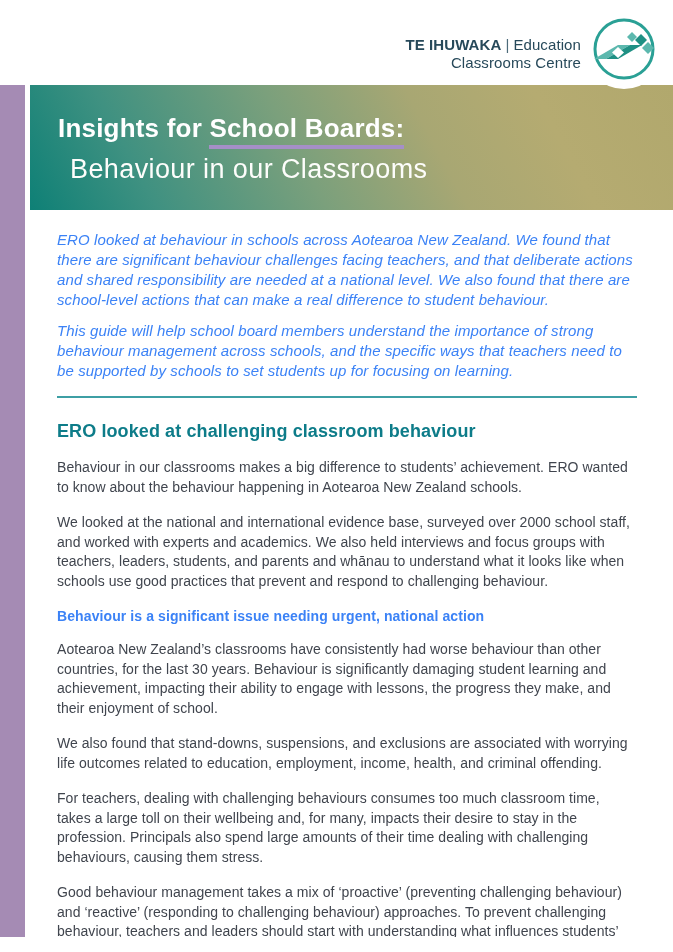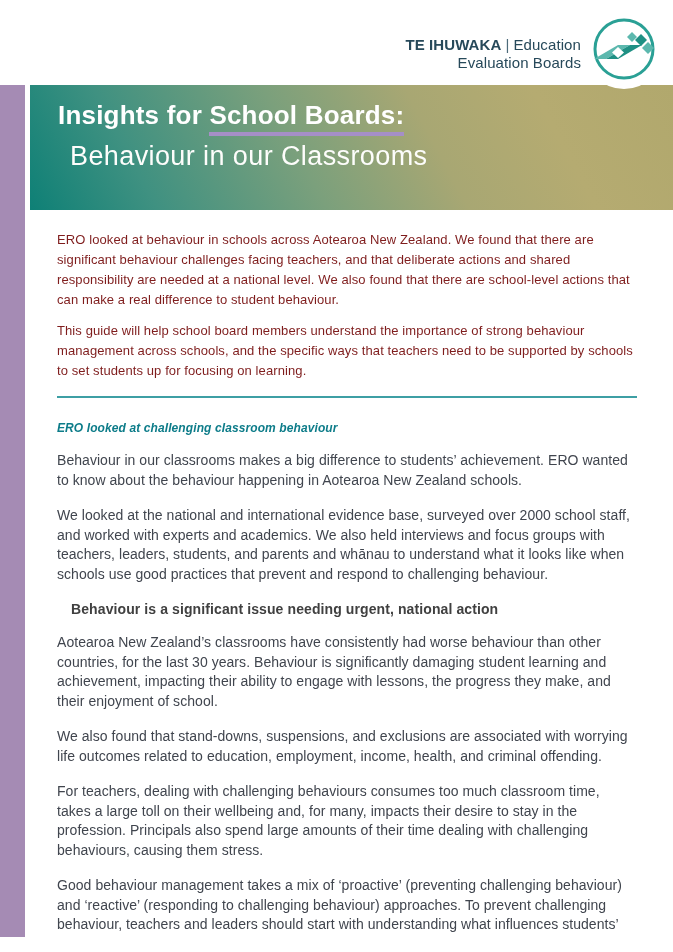--- a/index.html
+++ b/index.html
@@ -34,73 +34,74 @@
   .accent-stripe{
     position:absolute;left:0;top:85px;width:25px;height:867px;
     background:#a58bb4;
   }
   .banner{
     position:absolute;left:30px;top:85px;right:0;height:125px;
     background:linear-gradient(62deg,
       #0e8076 0%, #3f9181 18%, #7ba07c 42%, #a8a773 62%, #b5ab71 80%, #b1a86d 100%);
     z-index:1;
   }
-  .banner-inner{padding:15px 0 0 28px;}
+  .banner-inner{padding:28px 0 0 28px;}
   .banner-title{
     color:#ffffff;font-weight:700;font-size:26px;line-height:30px;
     letter-spacing:.2px;margin:0;
   }
   .banner-title .underlined{
     display:inline-block;
     border-bottom:4px solid #a58fc7;
     padding-bottom:2px;
   }
   .banner-subtitle{
     color:#fdfdfb;font-weight:400;font-size:27px;line-height:32px;
     letter-spacing:.4px;margin:4px 0 0 12px;
   }
 
   
   .content{
     position:absolute;left:0;top:210px;right:0;
     padding:20px 36px 0 57px;
   }
   p.intro{
-    color:#7f1d1d;
-    font-size:13px;line-height:20px;
+    color:#3b82f6;
+    font-size:15px;line-height:20px;
     margin:0 0 11px 0;
     letter-spacing:.1px;
+    font-style:italic;
   }
   .divider{
     border:none;border-top:2px solid #3d9fa4;
     margin:15px 0 0 0;
   }
   h2.section-h{
-    color:#0d7c89;font-size:12px;font-weight:700;
-    margin:23px 0 9px 0;letter-spacing:.1px;font-style:italic;
+    color:#0d7c89;font-size:18px;font-weight:700;
+    margin:23px 0 9px 0;letter-spacing:.1px;
   }
   h3.sub-h{
-    color:#404040;font-size:14px;font-weight:700;
-    margin:17px 0 8px 14px;letter-spacing:.1px;
+    color:#3b82f6;font-size:14px;font-weight:700;
+    margin:17px 0 8px 0;letter-spacing:.1px;
   }
   p.body{
     color:#40454e;
     font-size:14px;line-height:19.5px;
     margin:16px 0 10px 0;
     letter-spacing:.05px;
   }
 </style>
 </head>
 <body>
 
 <div id="page">
 
   <div class="brand">
     <div><span class="bold">TE IHUWAKA</span><span class="sep">|</span><span>Education</span></div>
-    <div>Evaluation Boards</div>
+    <div>Classrooms Centre</div>
   </div>
 
   <div class="logo-halo">
     <svg width="64" height="64" viewBox="0 0 64 64" aria-hidden="true">
       <circle cx="32" cy="32" r="29" fill="#ffffff" stroke="#2aa095" stroke-width="3"></circle>
       <polygon points="2,42 26,28 38,28 14,42" fill="#5cb8ae"></polygon>
       <polygon points="14,42 38,28 50,28 26,42" fill="#1f9084"></polygon>
       <polygon points="20,35.5 26,30 32,35.5 26,41" fill="#ffffff"></polygon>
       <polygon points="43,23 49,17 55,23 49,29" fill="#1f9084"></polygon>
       <polygon points="50,31 56,25 62,31 56,37" fill="#5cb8ae"></polygon>

